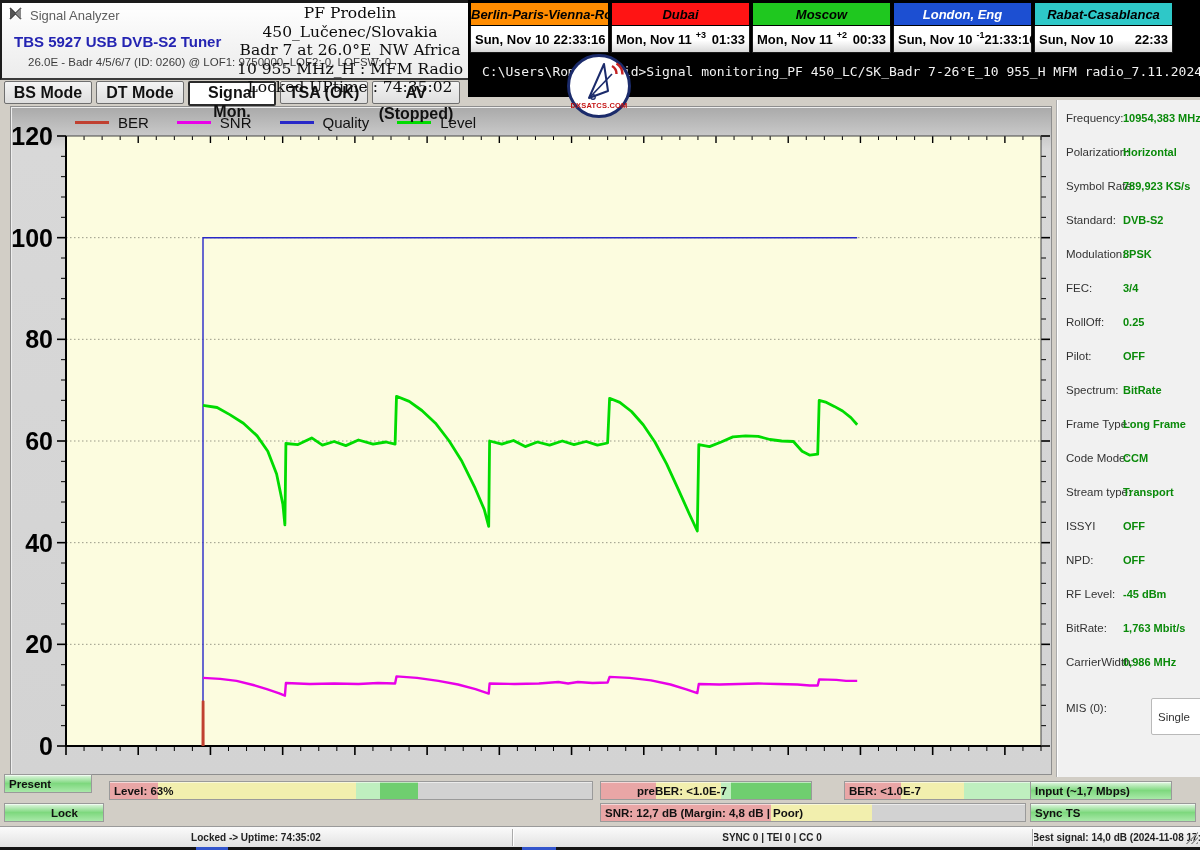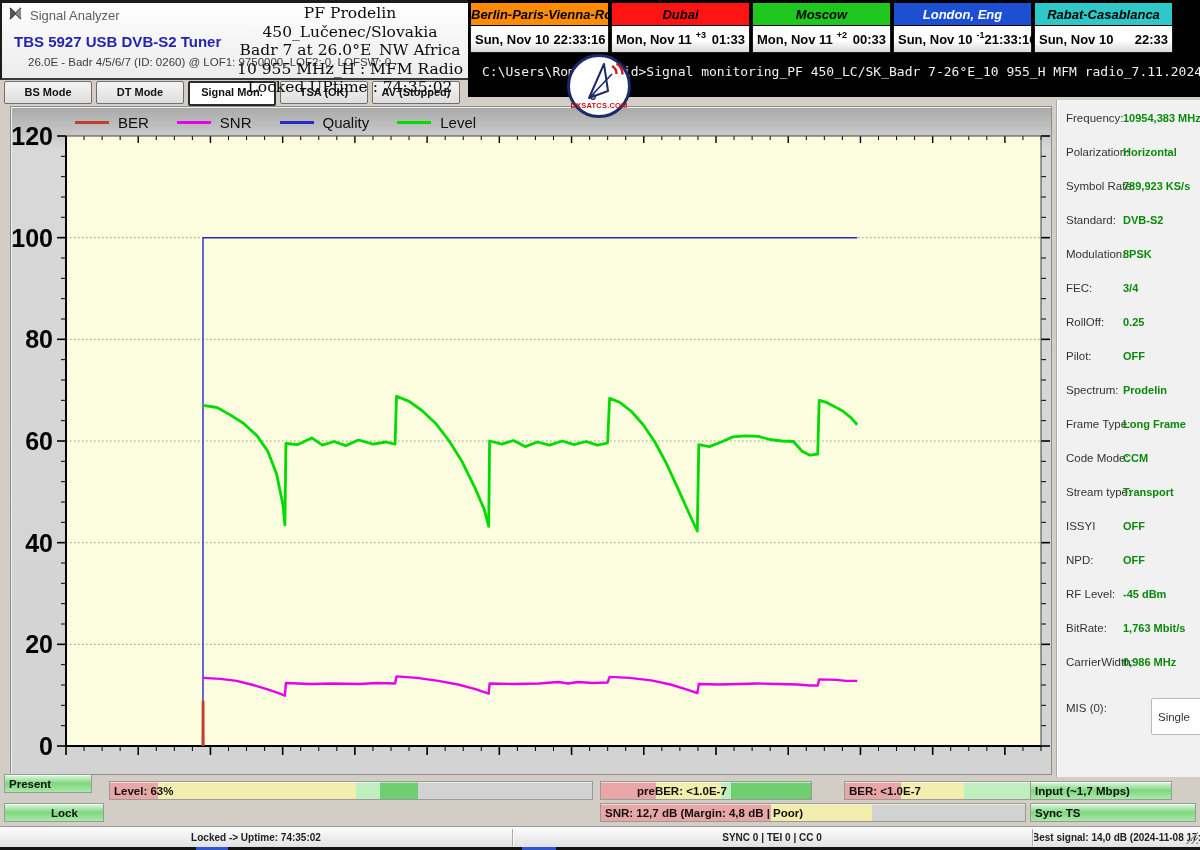--- a/index.html
+++ b/index.html
@@ -34,21 +34,21 @@
 
   
   .logo-badge { position:absolute; left:567px; top:54px; width:64px; height:64px; z-index:40; }
   .logo-badge .circ { position:absolute; inset:0; background:#FFF; border:3px solid #1B2B6B; border-radius:50%; }
   .logo-badge svg { position:absolute; inset:0; }
   .logo-text { position:absolute; left:3px; right:3px; bottom:8px; text-align:center;
     font-size:7.5px; font-weight:bold; color:#C41414; letter-spacing:.2px; }
 
   
   .tabbar { position:absolute; left:4px; top:81px; height:24px; display:flex; gap:4px; z-index:10; }
-  .tab { width:88px; height:23px; line-height:21px; text-align:center; font-size:11px; font-weight:600;
+  .tab { width:88px; height:23px; line-height:21px; text-align:center; font-size:16px; font-weight:600;
     color:#111; background:linear-gradient(180deg,#F4F4F4,#DEDEDE); border:1px solid #6F6F6F; border-radius:2px; }
   .tab.active { background:#FFFFFF; border:2px solid #2B2B2B; line-height:19px; height:25px; }
 
   
   .chart-panel { position:absolute; left:10px; top:106px; width:1042px; height:669px;
     background:linear-gradient(180deg,#A9A9A9,#D8D8D8 42px,#D3D3D3);
     border:1px solid #8E8E8E; box-shadow:inset 1px 1px 0 #EEE; }
   .legend { position:absolute; left:64px; top:7px; display:flex; gap:28px; align-items:center; }
   .legend .item { display:flex; align-items:center; gap:9px; }
   .legend .sw { width:34px; height:3px; }
@@ -421,21 +421,21 @@
       <div class="si-row" style="top: 216px;">
         <span class="si-label">RollOff:</span>
         <span class="si-value">0.25</span>
       </div>
       <div class="si-row" style="top: 250px;">
         <span class="si-label">Pilot:</span>
         <span class="si-value">OFF</span>
       </div>
       <div class="si-row" style="top: 284px;">
         <span class="si-label">Spectrum:</span>
-        <span class="si-value">Prodelin</span>
+        <span class="si-value">BitRate</span>
       </div>
       <div class="si-row" style="top: 318px;">
         <span class="si-label">Frame Type:</span>
         <span class="si-value">Long Frame</span>
       </div>
       <div class="si-row" style="top: 352px;">
         <span class="si-label">Code Mode:</span>
         <span class="si-value">CCM</span>
       </div>
       <div class="si-row" style="top: 386px;">

